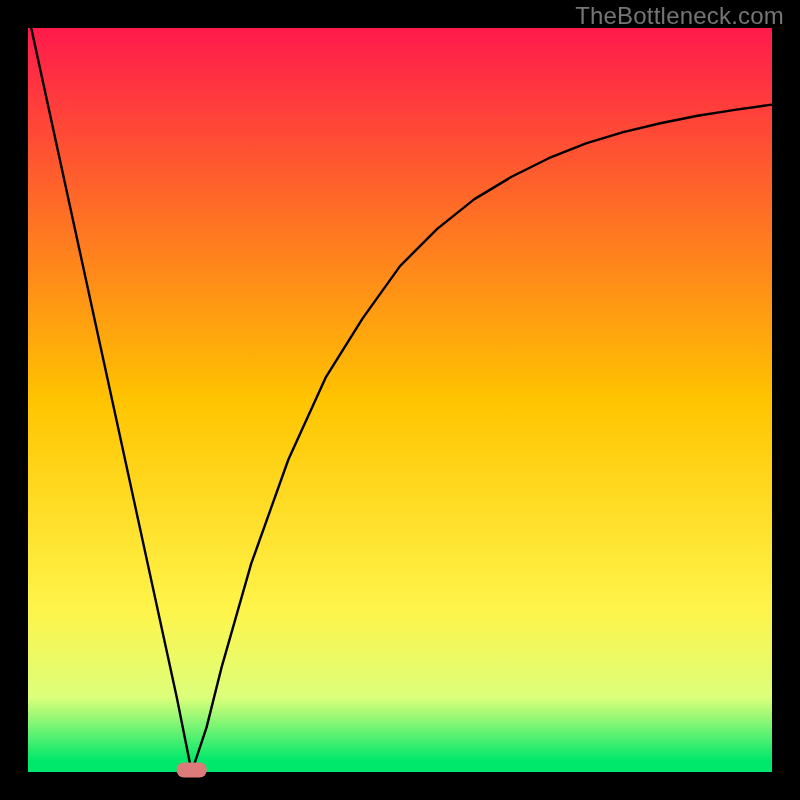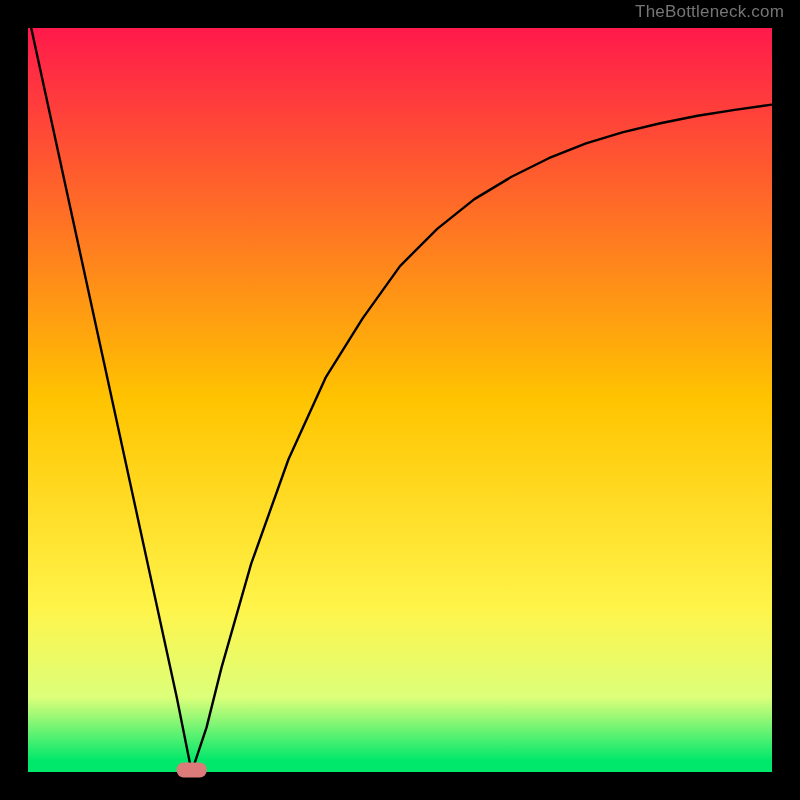--- a/index.html
+++ b/index.html
@@ -13,21 +13,21 @@
   }
   .wrap {
     position: relative;
     width: 800px;
     height: 800px;
   }
   .watermark {
     position: absolute;
     top: 2px;
     right: 16px;
-    font-size: 17px;
+    font-size: 24px;
     font-weight: 500;
     color: #757575;
     letter-spacing: 0.2px;
     z-index: 10;
   }
   svg {
     display: block;
   }
 </style>
 </head>

